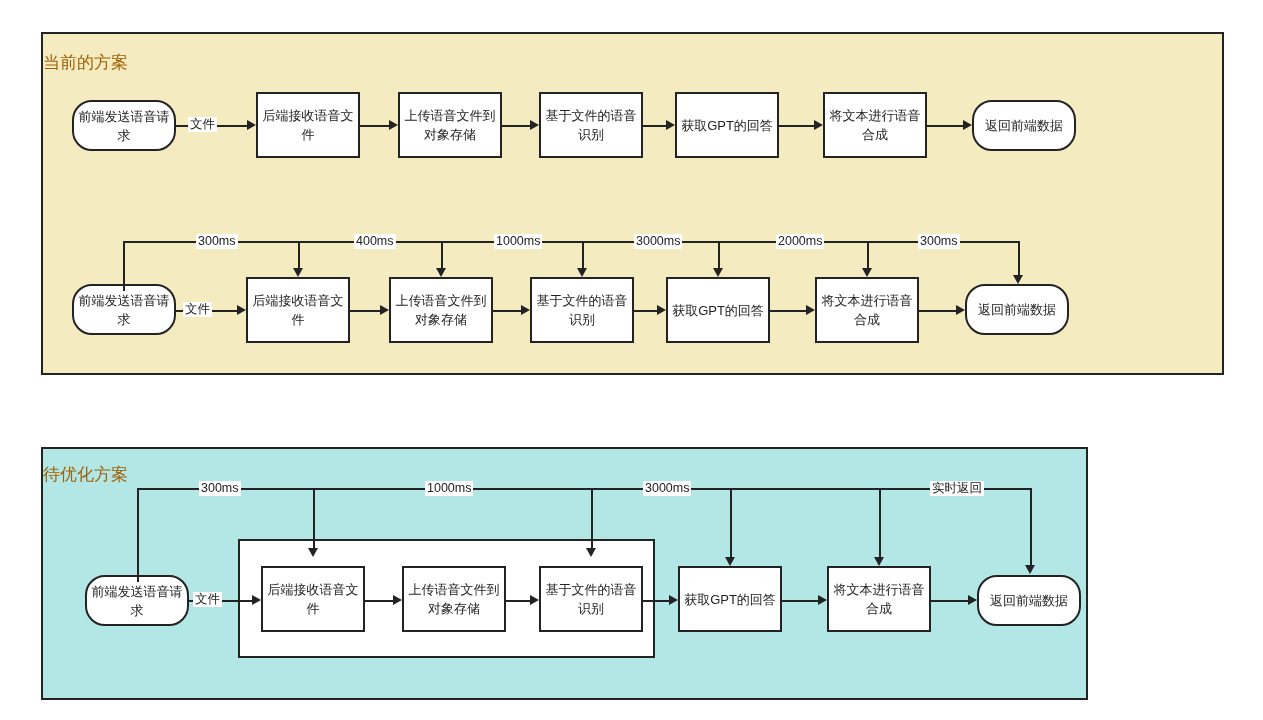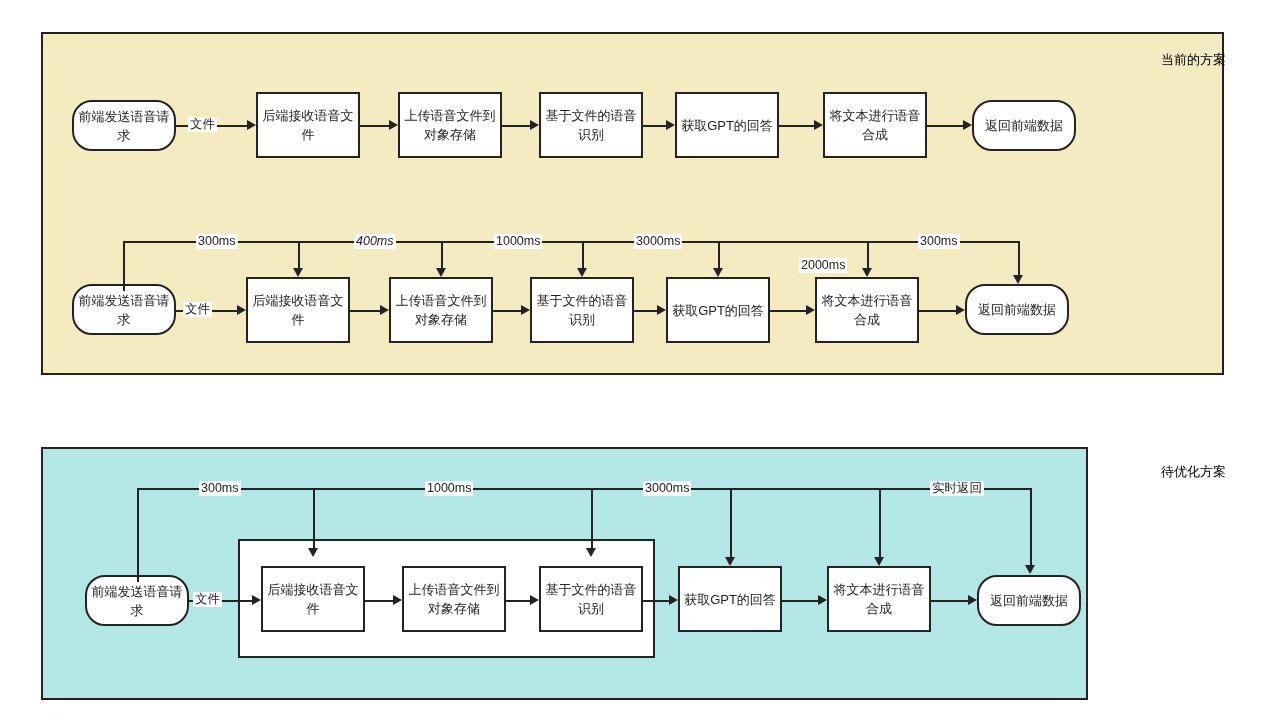--- a/index.html
+++ b/index.html
@@ -11,22 +11,22 @@
     overflow:hidden;
     position:relative;
   }
   .canvas{position:absolute;left:0;top:0;width:1263px;height:720px;}
 
   .panel{position:absolute;border:2px solid #232323;box-sizing:border-box;}
   #panel-current{left:41px;top:32px;width:1183px;height:343px;background:#f5ebc0;}
   #panel-optimized{left:41px;top:447px;width:1047px;height:253px;background:#b3e7e6;}
 
   .panel-title{
-    position:absolute;font-size:13px;color:#000000;
-    white-space:nowrap;text-align:right;
+    position:absolute;font-size:17px;color:#a16207;
+    white-space:nowrap;text-align:left;
   }
   #title-current{left:0;top:17px;width:1183px;}
   #title-optimized{left:0;top:14px;width:1183px;}
 
   
   .node{
     position:absolute;box-sizing:border-box;
     background:#ffffff;border:2px solid #232323;
     display:flex;align-items:center;justify-content:center;
     text-align:center;font-size:13px;line-height:19px;color:#232323;
@@ -131,24 +131,24 @@
   <div class="vline" style="left:582px;top:241px;height:27px;"></div>
   <div class="arrow-d" style="left:577px;top:268px;"></div>
   <div class="vline" style="left:718px;top:241px;height:27px;"></div>
   <div class="arrow-d" style="left:713px;top:268px;"></div>
   <div class="vline" style="left:867px;top:241px;height:27px;"></div>
   <div class="arrow-d" style="left:862px;top:268px;"></div>
   <div class="vline" style="left:1018px;top:241px;height:34px;"></div>
   <div class="arrow-d" style="left:1013px;top:275px;"></div>
 
   <div class="edge-label" style="left:196px;top:234px;">300ms</div>
-  <div class="edge-label" style="left:354px;top:234px;font-style:italic;">400ms</div>
+  <div class="edge-label" style="left:354px;top:234px;">400ms</div>
   <div class="edge-label" style="left:494px;top:234px;">1000ms</div>
   <div class="edge-label" style="left:634px;top:234px;">3000ms</div>
-  <div class="edge-label" style="left:799px;top:234px;margin-top:24px;">2000ms</div>
+  <div class="edge-label" style="left:776px;top:234px;">2000ms</div>
   <div class="edge-label" style="left:918px;top:234px;">300ms</div>
 
 
   <div class="panel" id="panel-optimized">
     <div class="panel-title" id="title-optimized">待优化方案</div>
   </div>
 
   <div class="group-box" style="left:238px;top:539px;width:417px;height:119px;"></div>
 
   <div class="node round" style="left:85px;top:575px;width:104px;height:51px;">前端发送语音请求</div>

